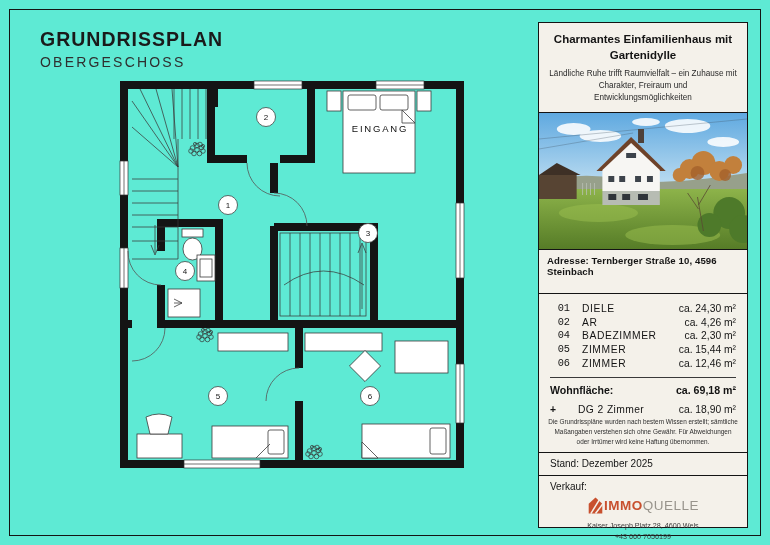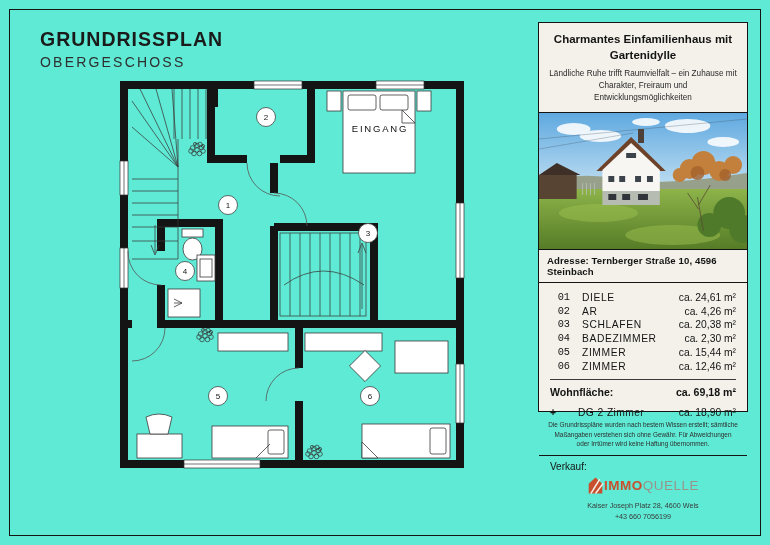--- a/index.html
+++ b/index.html
@@ -8,28 +8,28 @@
   .frame{position:absolute;inset:9px;border:1.5px solid #141414;pointer-events:none;}
 
   
   .plan-head{position:absolute;left:40px;top:28px;}
   .plan-head h1{margin:0;font-size:19.5px;font-weight:800;letter-spacing:1px;color:#1a1a1a;}
   .plan-head .sub{margin-top:3px;font-size:14px;letter-spacing:2.2px;color:#2f2f2f;}
 
   .plan-svg{position:absolute;left:118px;top:79px;}
 
   
-  .sidebar{position:absolute;left:538px;top:22px;width:210px;height:390px;box-sizing:border-box;
+  .sidebar{position:absolute;left:538px;top:22px;width:210px;height:506px;box-sizing:border-box;
            display:flex;flex-direction:column;border:1.5px solid #141414;background:#f4f1ea;}
   .sb-head{padding:9px 10px 8px;text-align:center;border-bottom:1.5px solid #141414;}
   .sb-title{font-size:11.5px;font-weight:700;line-height:1.35;}
   .sb-sub{margin-top:5px;font-size:8.2px;line-height:1.45;color:#2a2a2a;}
   .sb-photo{height:136px;flex:none;border-bottom:1.5px solid #141414;overflow:hidden;}
   .sb-photo svg{display:block;width:100%;height:100%;}
-  .sb-address{padding:5px 8px 5px;font-size:9.6px;font-weight:700;border-bottom:1.5px solid #141414;letter-spacing:.1px;}
+  .sb-address{padding:5px 8px 16px;font-size:9.6px;font-weight:700;border-bottom:1.5px solid #141414;letter-spacing:.1px;}
   .sb-table{padding:8px 11px 0;font-size:10.3px;}
   .trow{display:flex;line-height:13.8px;}
   .t-no{width:20px;text-align:right;margin-right:12px;font-family:Liberation Mono, monospace;}
   .t-name{letter-spacing:.6px;}
   .t-area{margin-left:auto;}
   .t-divider{border-top:1.3px solid #3a3a3a;margin:6px 0 6px;}
   .trow.total{font-weight:700;font-size:10.6px;text-align:center;}
   .trow.plus{margin-top:6px;}
   .p-plus{width:12px;font-weight:700;}
   .p-label{margin-left:16px;letter-spacing:.4px;text-align:right;}
@@ -324,31 +324,26 @@
       </svg>
     </div>
 
     <div class="sb-address">Adresse: Ternberger Straße 10, 4596 Steinbach</div>
 
     <div class="sb-table">
       <div>
           <div class="trow">
             <span class="t-no">01</span>
             <span class="t-name">DIELE</span>
-            <span class="t-area">ca. 24,61 m²</span>
+            <span class="t-area">ca. 24,30 m²</span>
           </div>
           <div class="trow">
             <span class="t-no">02</span>
             <span class="t-name">AR</span>
             <span class="t-area">ca. 4,26 m²</span>
-          </div>
-          <div class="trow">
-            <span class="t-no">03</span>
-            <span class="t-name">SCHLAFEN</span>
-            <span class="t-area">ca. 20,38 m²</span>
           </div>
           <div class="trow">
             <span class="t-no">04</span>
             <span class="t-name">BADEZIMMER</span>
             <span class="t-area">ca. 2,30 m²</span>
           </div>
           <div class="trow">
             <span class="t-no">05</span>
             <span class="t-name">ZIMMER</span>
             <span class="t-area">ca. 15,44 m²</span>
@@ -368,20 +363,21 @@
         <span class="p-plus">+</span>
         <span class="p-label">DG 2 Zimmer</span>
         <span class="t-area">ca. 18,90 m²</span>
       </div>
     </div>
 
     <div class="sb-spacer"></div>
 
     <div class="sb-disclaimer">Die Grundrisspläne wurden nach bestem Wissen erstellt; sämtliche Maßangaben verstehen sich ohne Gewähr. Für Abweichungen oder Irrtümer wird keine Haftung übernommen.</div>
 
+    <div class="sb-stand">Stand: Dezember 2025</div>
 
     <div class="sb-sale">
       <div class="sale-label">Verkauf:</div>
       <div class="logo-row">
         <svg width="17" height="19" viewBox="0 0 20 22">
           <path d="M2,9 L10,1.5 L18,9 V20.5 H2 Z" fill="#c8502e"></path>
           <g stroke="#f4f1ea" stroke-width="1.8">
             <path d="M4.5,20.5 L15,3.5"></path>
               <path d="M10,20.5 L19,8.5"></path>
           </g>

